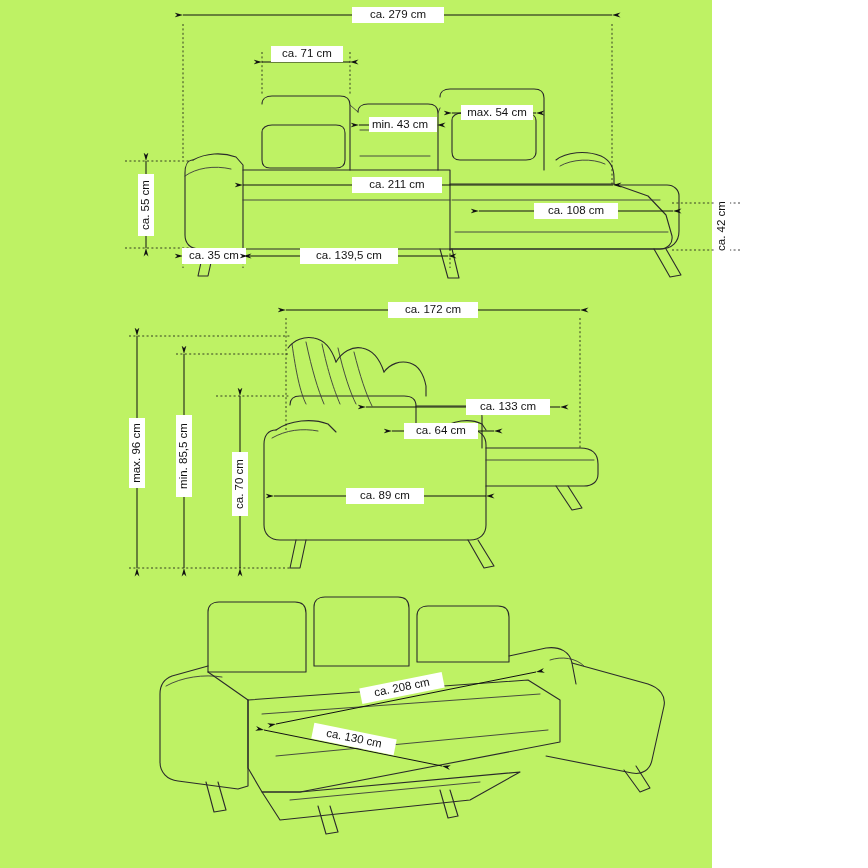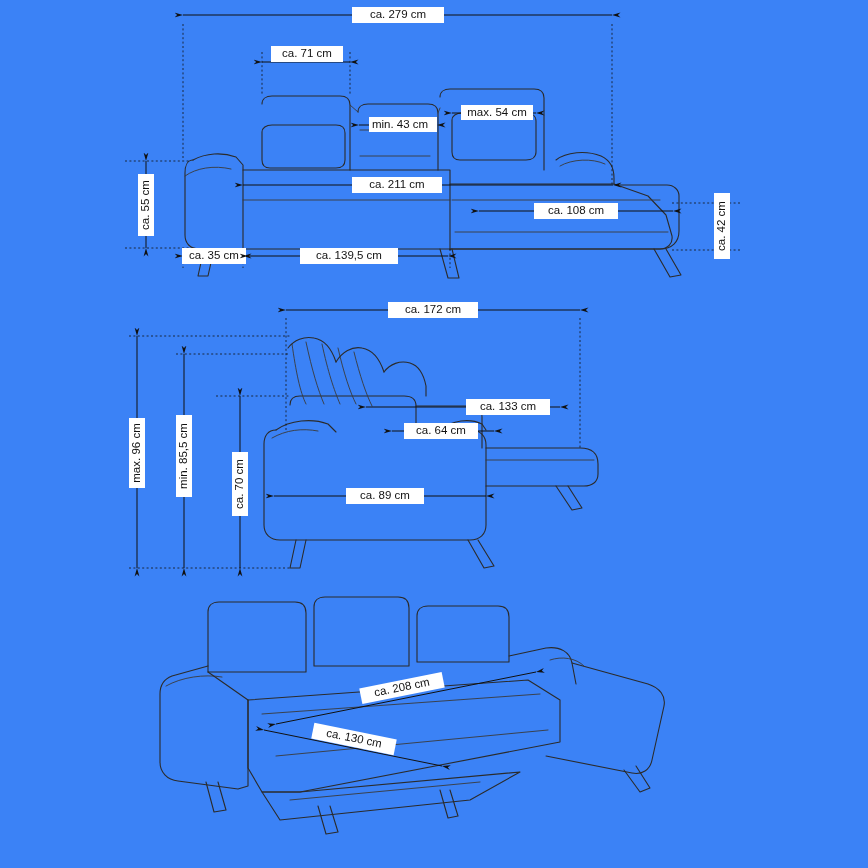--- a/index.html
+++ b/index.html
@@ -9,23 +9,23 @@
   }
   body {
     width: 868px;
     height: 868px;
     font-family: "Liberation Sans", sans-serif;
     color: #1a1a1a;
     overflow: hidden;
   }
   #stage {
     position: relative;
-    width: 868px;
+    width: 712px;
     height: 868px;
-    background: #3b82f6;
+    background: #bef264;
   }
   svg#diagram {
     position: absolute;
     left: 0;
     top: 0;
     width: 868px;
     height: 868px;
   }
   .outline {
     fill: none;

